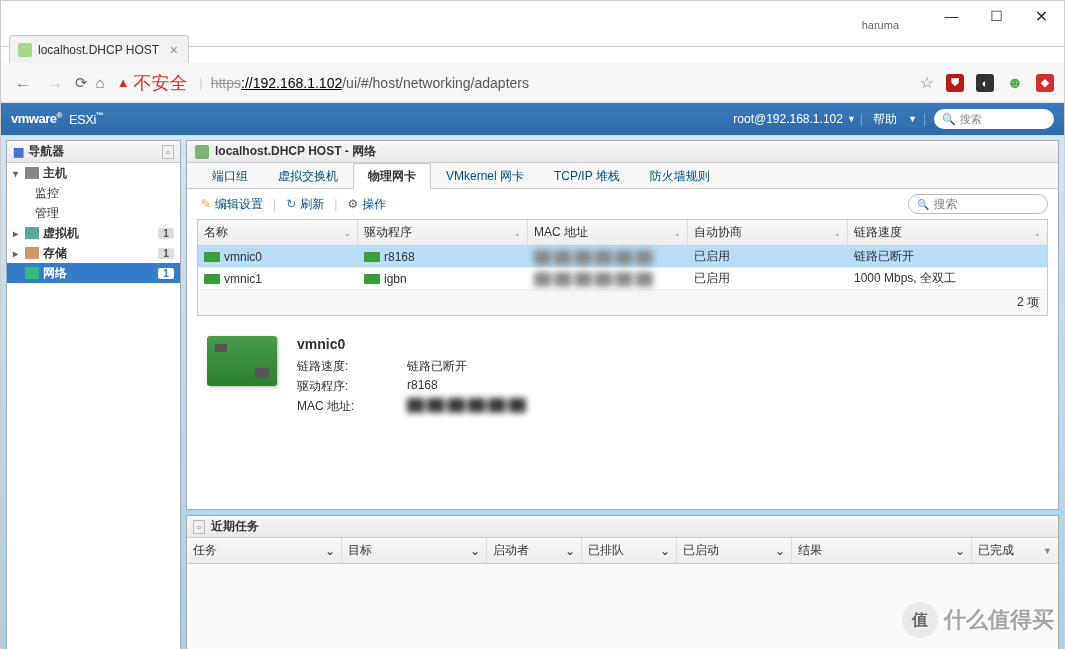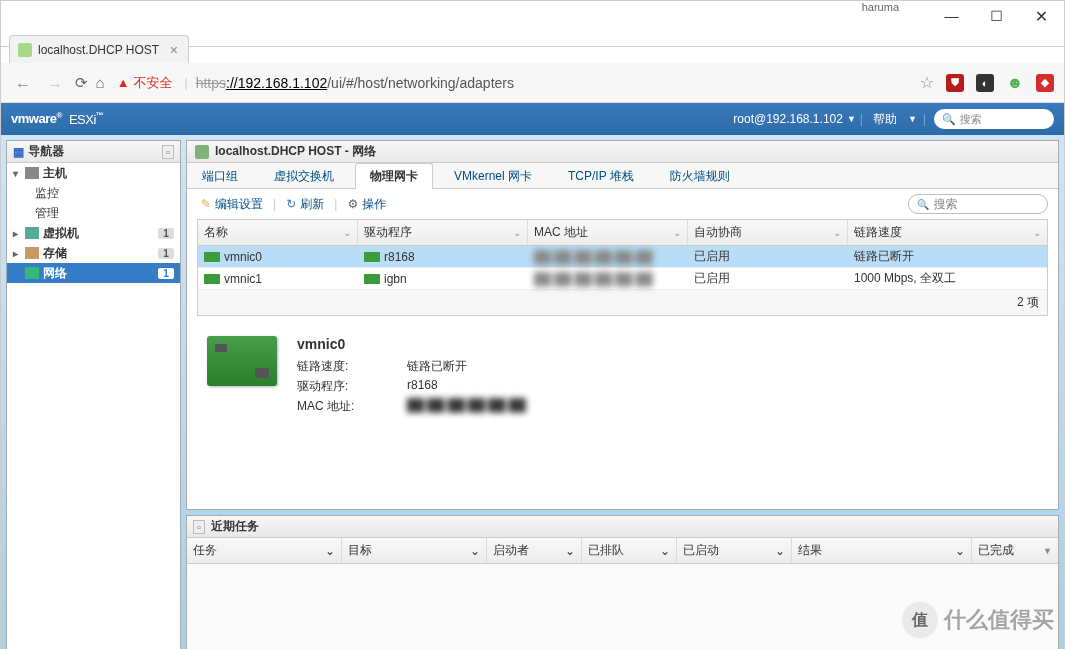--- a/index.html
+++ b/index.html
@@ -1,37 +1,37 @@
 <!DOCTYPE html>
 <html><head>
   <meta charset="utf-8">
   <style>
     * { box-sizing: border-box; margin: 0; padding: 0; font-family: Arial, "Microsoft YaHei", sans-serif; }
     body { background: #fff; font-size: 12px; color: #333; overflow: hidden; }
     
     
     .browser-window { width: 1065px; height: 649px; border: 1px solid #ccc; position: relative; background: #fff; }
-    .title-bar { height: 30px; display: flex; justify-content: flex-end; align-items: flex-start; padding-right: 0; }
+    .title-bar { height: 30px; display: flex; justify-content: flex-end; align-items: flex-end; padding-right: 0; }
     .window-user { color: #666; font-size: 11px; margin-right: 30px; }
     .win-btn { width: 45px; height: 30px; display: flex; align-items: center; justify-content: center; color: #333; font-size: 14px; }
     .win-btn.close-b { font-size: 16px; }
     .tab-bar { height: 32px; display: flex; align-items: flex-end; background: #fff; padding-left: 8px; }
     .browser-tab { background: #f2f2f2; border: 1px solid #ccc; border-bottom: none; border-radius: 4px 4px 0 0; height: 28px; display: flex; align-items: center; padding: 0 8px; min-width: 180px; position: relative; margin-top: -28px;}
     .tab-favicon { width: 14px; height: 14px; background: #a7d88a; border-radius: 2px; margin-right: 6px; display:inline-block;}
     .tab-title { font-size: 12px; color: #333; flex: 1; white-space: nowrap; overflow: hidden; }
     .tab-close { color: #888; font-size: 14px; padding: 0 2px; }
     .tab-strip-underline { position:absolute; top:45px; left:0; right:0; height:1px; background:#ccc;}
     
     .addr-bar { height: 40px; display: flex; align-items: center; padding: 0 10px; gap: 8px; border-bottom: 1px solid #ddd; background:#f7f7f7;}
     .nav-arrows span { color: #888; font-size: 16px; padding: 0 4px; }
     .reload { color: #666; font-size: 15px; }
     .home-icon { color: #666; font-size: 15px; }
     .security-box { display:flex; align-items:center; gap:4px; padding:0 4px;}
     .warn-tri { color: #d93025; font-size: 13px; }
-    .insecure-txt { color: #d93025; font-size: 13px; }
+    .insecure-txt { color: #d93025; font-size: 18px; }
     .url-box { flex: 1; color: #333; font-size: 14px; }
     .url-scheme { text-decoration: line-through; color: #999; }
     .url-host { color: #000; text-decoration: underline; }
     .url-path { color: #555; }
     .star-icon { color: #888; font-size: 16px; }
     .ext-icon { width:18px; height:18px; display:inline-flex; align-items:center; justify-content:center; border-radius:3px; font-size:11px; color:#fff; margin-left:4px;}
     
     
     .esxi-app { height: calc(100% - 85px); display: flex; flex-direction: column; }
     .esxi-topbar { height: 32px; background: linear-gradient(#3a7abd, #2d6aa8); display: flex; align-items: center; padding: 0 10px; color: #fff; }
@@ -57,21 +57,21 @@
     .nav-item .badge { margin-left: auto; background: #ddd; color: #555; font-size: 10px; padding: 0 4px; border-radius: 2px; min-width:16px; text-align:center;}
     .nav-item.selected { background: #357ec7; color: #fff; }
     .nav-item.selected .badge { background:#fff; color:#357ec7;}
     
     
     .content { flex: 1; display: flex; flex-direction: column; gap:5px;}
     .content-panel { background: #fff; border: 1px solid #aaa; flex: 1; display:flex; flex-direction:column; min-height:0;}
     .panel-title { background: linear-gradient(#f7f7f7,#e8e8e8); border-bottom: 1px solid #ccc; height: 22px; display: flex; align-items: center; padding: 0 8px; gap:6px; font-weight:bold;}
     .host-icon{ width:14px;height:14px; background:#7fb378; border-radius:2px; display:inline-block;}
     
-    .subtabs { display: flex; border-bottom: 1px solid #ccc; background:#f7f7f7; height:26px; align-items:flex-end; gap:6px;}
+    .subtabs { display: flex; border-bottom: 1px solid #ccc; background:#f7f7f7; height:26px; align-items:flex-end; padding-left:10px;}
     .subtab { padding: 4px 14px; color: #004d80; cursor:pointer; border:1px solid transparent; border-bottom:none; position:relative; top:1px;}
     .subtab.active { background:#fff; border-color:#ccc; color:#333; font-weight:bold; border-radius:3px 3px 0 0;}
     
     .toolbar { display:flex; align-items:center; height:30px; padding:0 10px; gap:6px;}
     .tool-btn { display:flex; align-items:center; gap:4px; color:#004d80; padding:2px 4px; cursor:pointer;}
     .tool-sep { color:#ccc; }
     .tool-search { margin-left:auto; border:1px solid #bbb; border-radius:10px; height:20px; width:140px; display:flex; align-items:center; padding:0 8px; gap:4px; color:#888;}
     
     .datagrid { border:1px solid #ccc; margin:0 10px;}
     .dg-head { display:flex; background:linear-gradient(#f9f9f9,#ececec); border-bottom:1px solid #ccc;}

